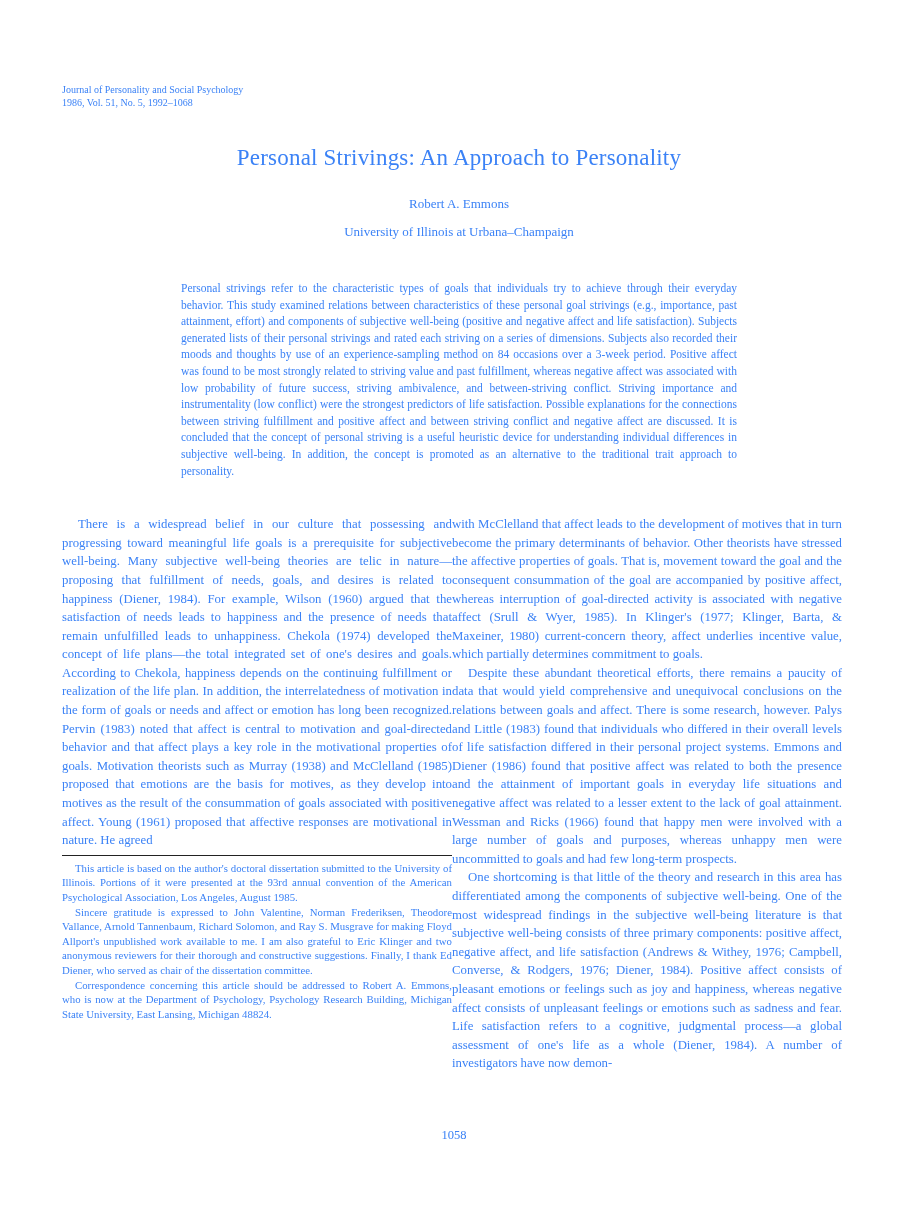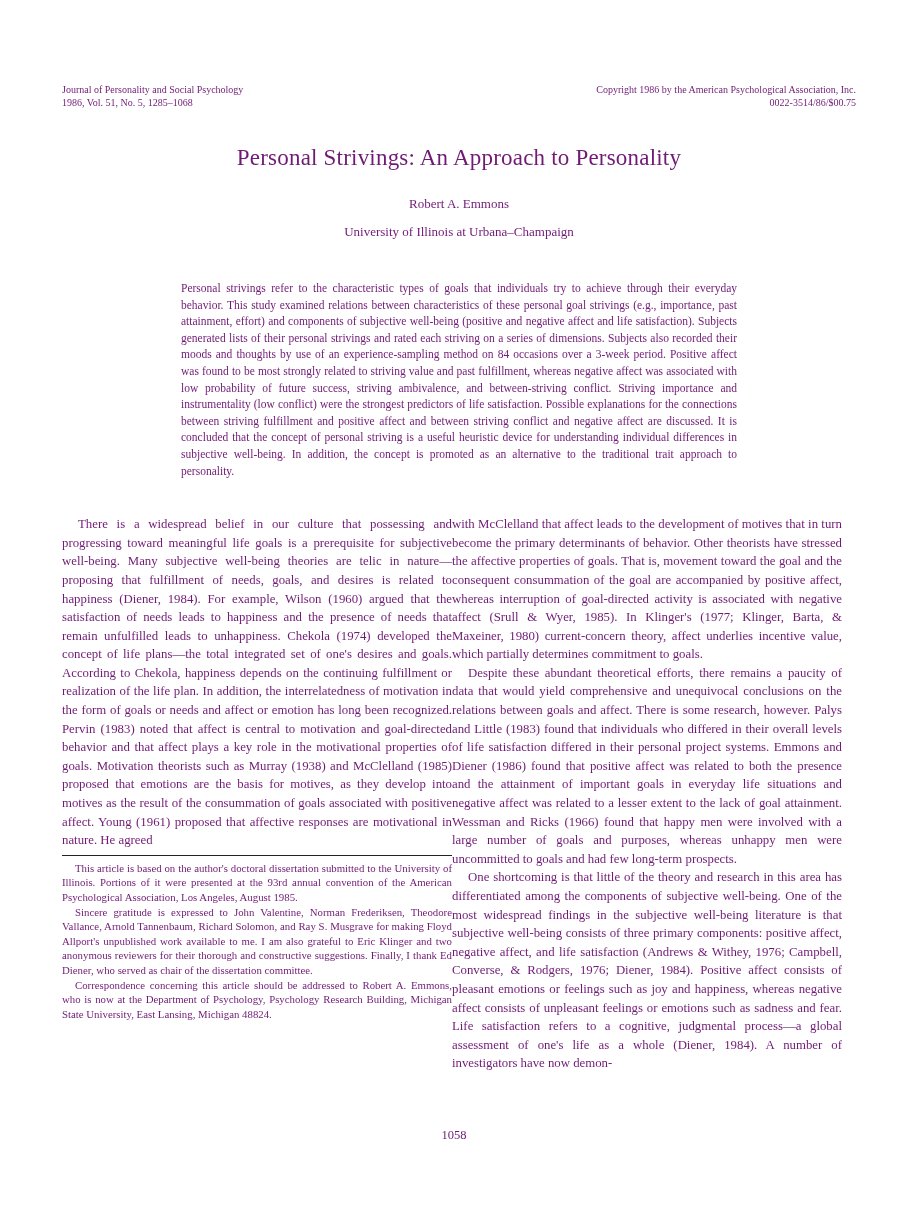--- a/index.html
+++ b/index.html
@@ -3,21 +3,21 @@
 <meta charset="utf-8">
 <style>
   * { margin: 0; padding: 0; box-sizing: border-box; }
   html, body { background: #d9d9d9; }
   .page {
     position: relative;
     width: 908px;
     height: 1218px;
     margin: 0 auto;
     background: #ffffff;
-    color: #701a75;
+    color: #3b82f6;
     font-family: "Liberation Serif", serif;
     padding: 84px 52px 0 62px;
     overflow: hidden;
   }
   .masthead {
     display: flex;
     justify-content: space-between;
     align-items: flex-start;
     font-size: 10px;
     line-height: 12.5px;
@@ -75,25 +75,21 @@
   }
 </style>
 </head>
 <body>
 
 <div class="page">
 
   <header class="masthead">
     <div class="masthead-left">
       <div>Journal of Personality and Social Psychology</div>
-      <div>1986, Vol. 51, No. 5, 1285–1068</div>
-    </div>
-    <div class="masthead-right">
-      <div>Copyright 1986 by the American Psychological Association, Inc.</div>
-      <div>0022-3514/86/$00.75</div>
+      <div>1986, Vol. 51, No. 5, 1992–1068</div>
     </div>
   </header>
 
   <h1 class="article-title">
     <span>Personal Strivings: An Approach to Personality</span><br>
   </h1>
 
   <div class="byline">
     <div class="author-name">Robert A. Emmons</div>
     <div class="author-affiliation">University of Illinois at Urbana–Champaign</div>

